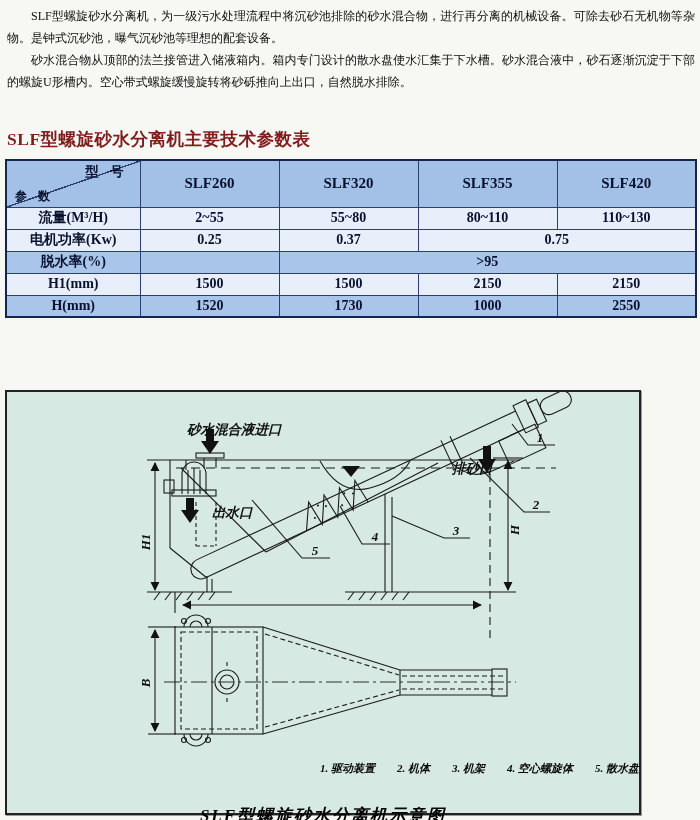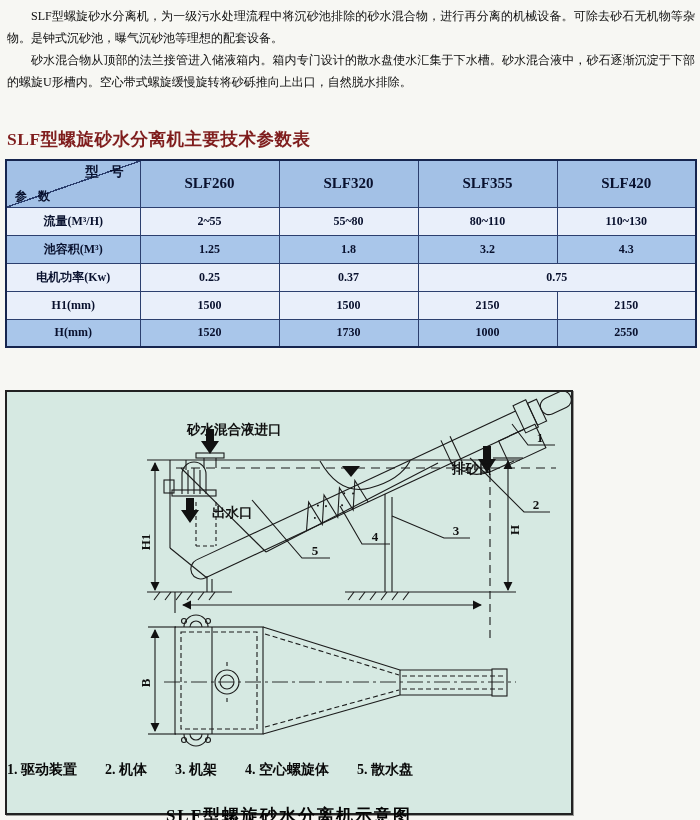--- a/index.html
+++ b/index.html
@@ -28,47 +28,48 @@
   table.params{
     position:absolute;top:159px;left:5px;width:690px;
     border-collapse:collapse;table-layout:fixed;
     border:2px solid var(--table_border);
     background:var(--row_light);
   }
   table.params col.c0{width:134px;}
   table.params col.cn{width:139px;}
   table.params th,table.params td{
     border:1px solid var(--grid);
-    font-size:12px;font-weight:bold;text-align:center;
-    height:28px;padding:0 2px;color:#09112e;
+    font-size:14px;font-weight:bold;text-align:center;
+    height:22px;padding:0 2px;color:#09112e;
   }
   table.params thead th{height:47px;background:var(--header_blue);font-size:15px;margin-top:24px;}
   tr.light td{background:var(--row_light);}
   tr.mid td{background:var(--row_mid);}
   th.corner{position:relative;padding:0;
     background:
       linear-gradient(to bottom right,
         rgba(0,0,0,0) calc(50% - 0.7px),
         var(--grid) calc(50% - 0.7px),
         var(--grid) calc(50% + 0.7px),
         rgba(0,0,0,0) calc(50% + 0.7px)),
       var(--header_blue) !important;
   }
   th.corner .tr{position:absolute;top:2px;right:12px;font-size:13.5px;letter-spacing:4px;}
   th.corner .bl{position:absolute;bottom:2px;left:8px;font-size:12px;letter-spacing:4px;}
   .diagram-box{
-    position:absolute;top:390px;left:5px;width:568px;height:425px;
+    position:absolute;top:390px;left:5px;width:636px;height:425px;
     background:var(--diagram_bg);
     border:2.5px solid var(--diagram_border);
     box-shadow:1px 1px 0 #9a9a96;
+    font-style:italic;
   }
   .diagram-box svg{position:absolute;top:0;left:0;}
   .dlegend{
-    position:absolute;top:369px;left:0;width:100%;text-align:left;
-    font-size:14px;font-weight:bold;color:#0a0a0a;white-space:pre;
+    position:absolute;top:369px;left:0;width:100%;text-align:right;
+    font-size:11px;font-weight:bold;color:#0a0a0a;white-space:pre;
   }
   .dcaption{
     position:absolute;top:412px;left:0;width:100%;text-align:center;
     font-size:17px;font-weight:bold;letter-spacing:2px;color:#050505;
   }
   text{font-family:"Liberation Serif","DejaVu Serif",serif;font-weight:bold;fill:#111;}
 </style>
 </head>
 <body>
 
@@ -100,32 +101,30 @@
     </tr>
   </thead>
   <tbody id="spec-body">
       <tr class="light">
         <td>流量(M³/H)</td>
         <td>2~55</td>
         <td>55~80</td>
         <td>80~110</td>
         <td>110~130</td>
       </tr>
-      <tr class="mid">
-        <td>池容积(M³)</td>
-        <td>1.25</td>
-        <td>1.8</td>
-        <td>3.2</td>
-        <td>4.3</td>
-      </tr>
       <tr class="light">
         <td>电机功率(Kw)</td>
         <td>0.25</td>
         <td>0.37</td>
         <td colspan="2">0.75</td>
+      </tr>
+      <tr class="mid">
+        <td>脱水率(%)</td>
+        <td></td>
+        <td colspan="3">&gt;95</td>
       </tr>
       <tr class="light">
         <td>H1(mm)</td>
         <td>1500</td>
         <td>1500</td>
         <td>2150</td>
         <td>2150</td>
       </tr>
       <tr class="mid">
         <td>H(mm)</td>

